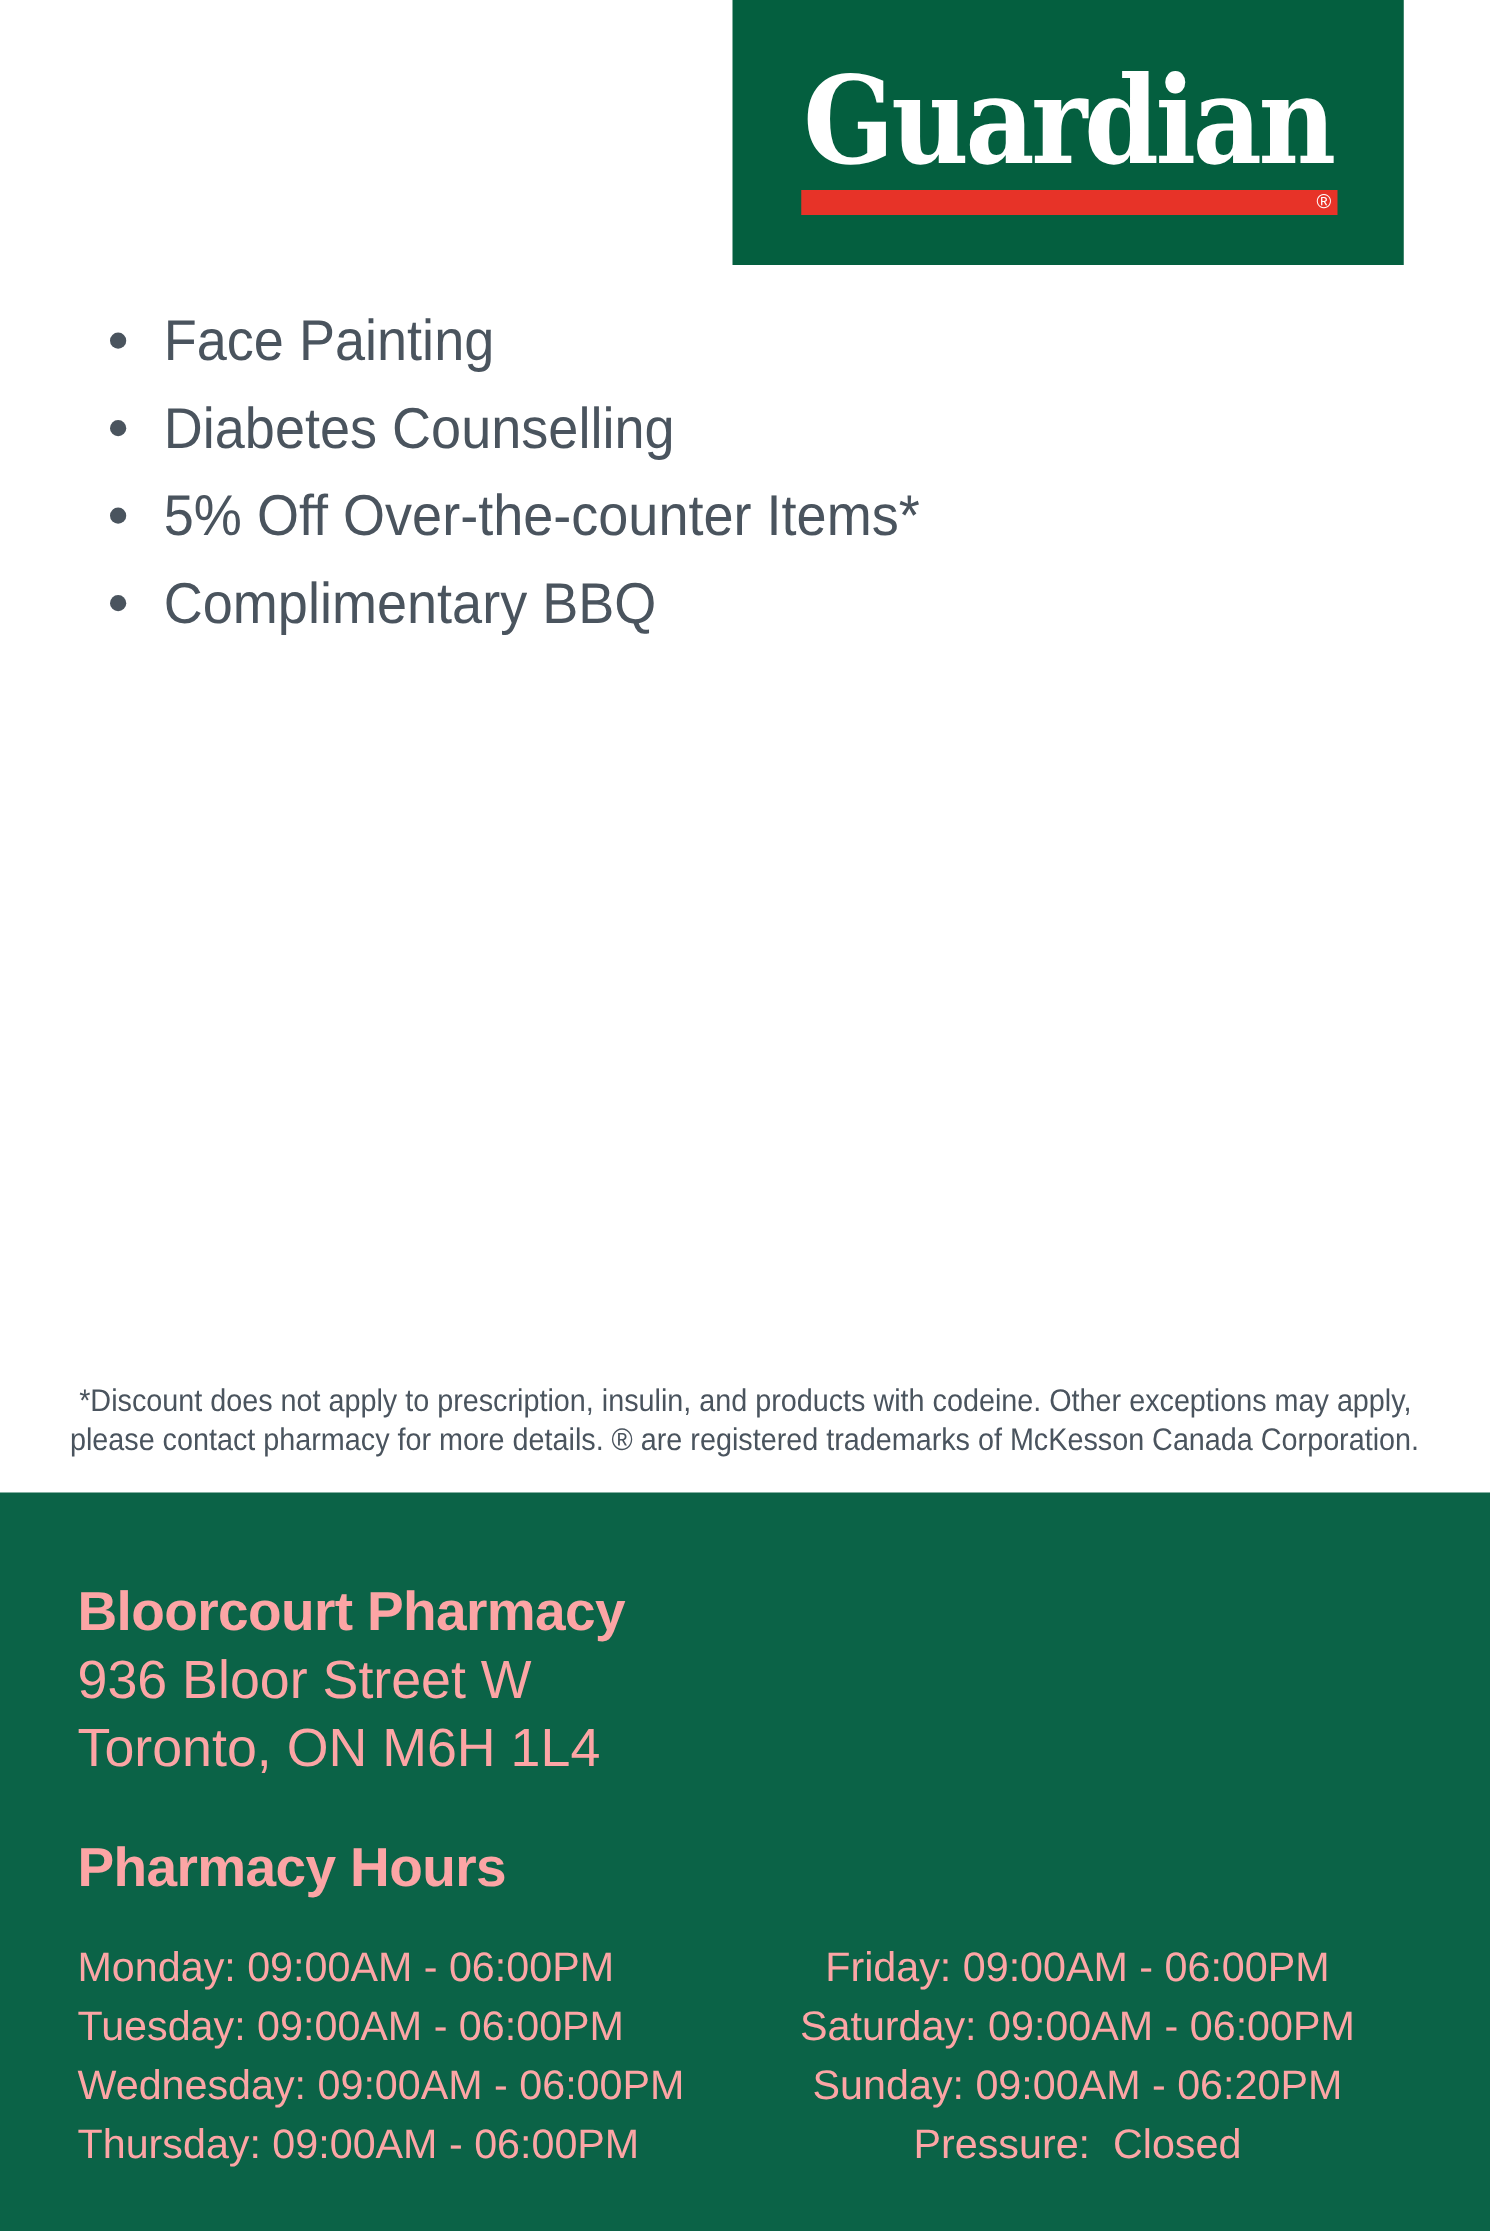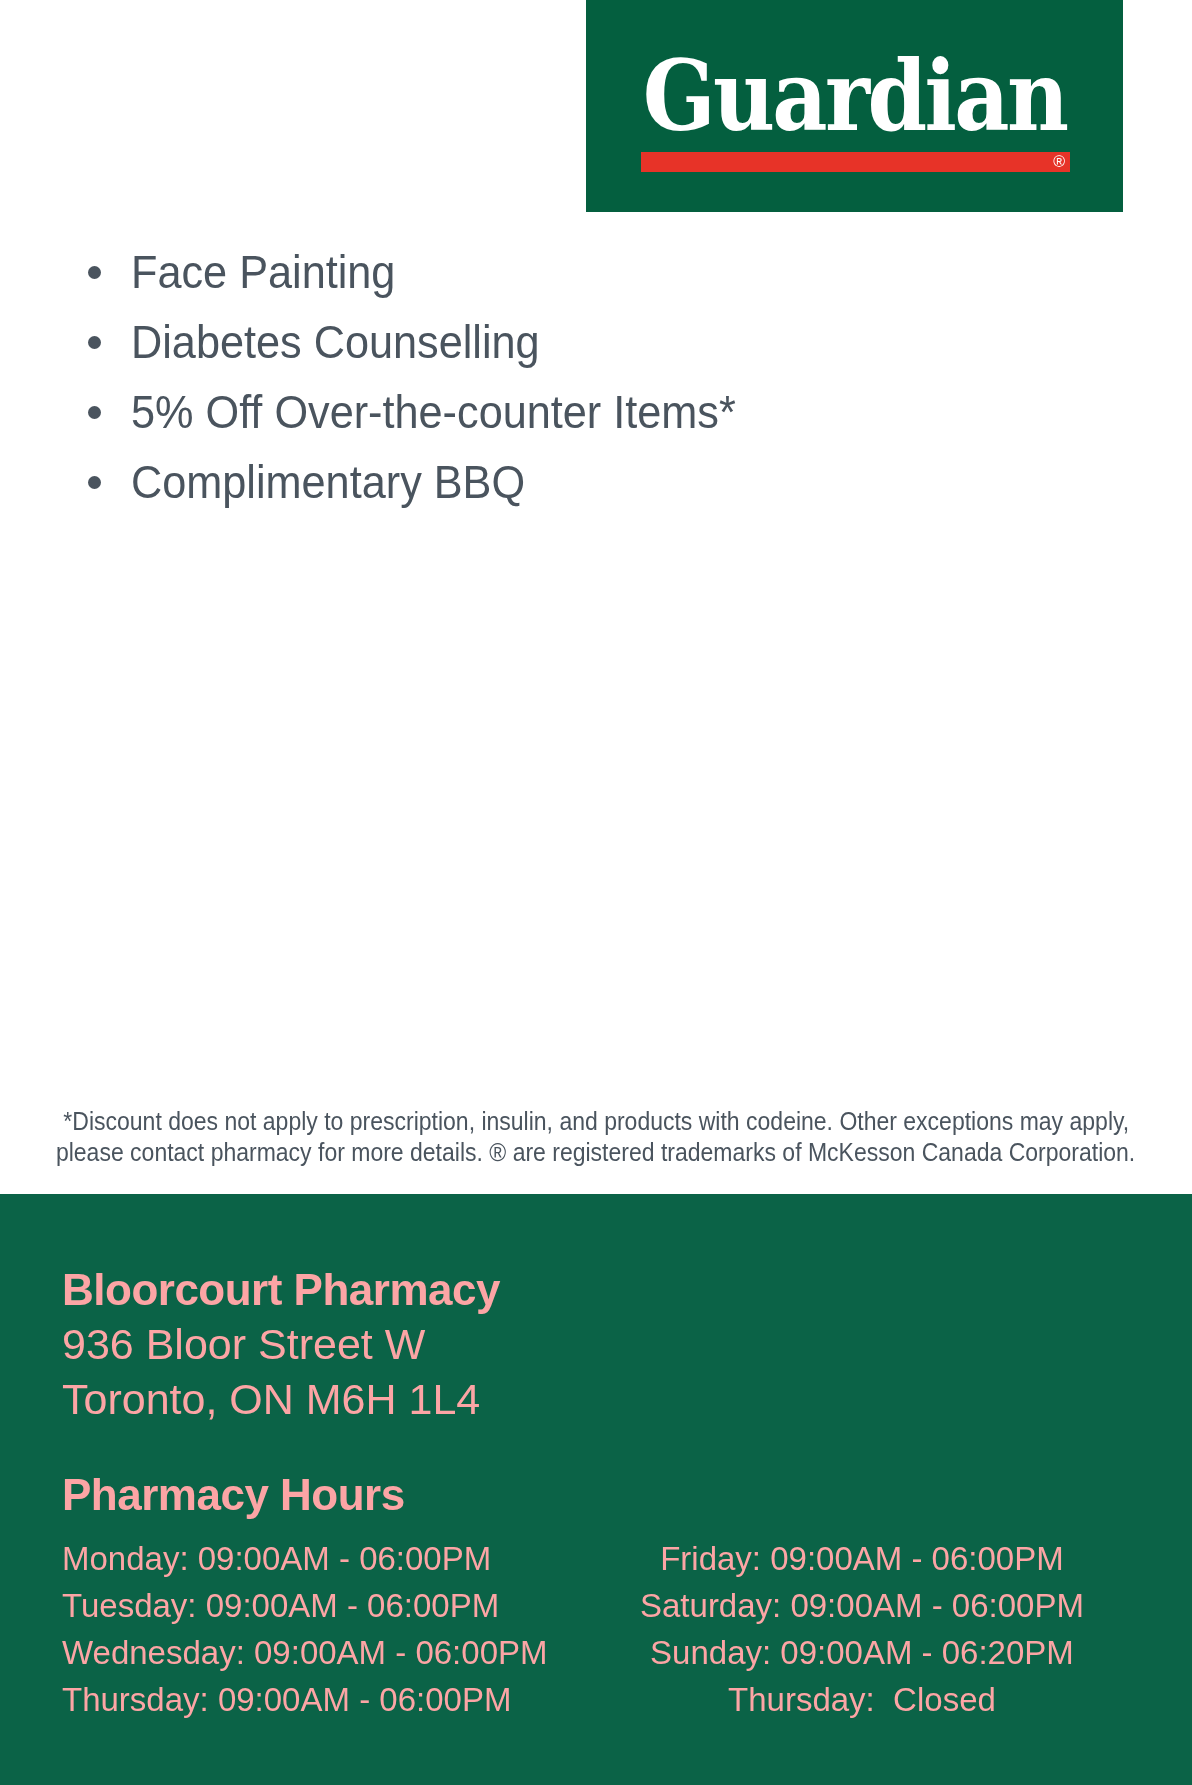--- a/index.html
+++ b/index.html
@@ -122,21 +122,21 @@
     font-weight: normal;
   }
   .hours-heading {
     margin-top: 42px;
     font-size: 44px;
     font-weight: bold;
     line-height: 52px;
     letter-spacing: -0.5px;
   }
   .hours-grid {
-    margin-top: 14px;
+    margin-top: 29px;
     display: flex;
   }
   .hours-col { width: 578px; flex: none; }
   .hours-col.right { width: auto; text-align: center; }
   .hours-line {
     font-size: 33px;
     line-height: 47px;
     white-space: pre;
   }
 </style>
@@ -189,16 +189,16 @@
     <div class="hours-col">
       <div class="hours-line">Monday: 09:00AM - 06:00PM</div>
       <div class="hours-line">Tuesday: 09:00AM - 06:00PM</div>
       <div class="hours-line">Wednesday: 09:00AM - 06:00PM</div>
       <div class="hours-line">Thursday: 09:00AM - 06:00PM</div>
     </div>
     <div class="hours-col right">
       <div class="hours-line">Friday: 09:00AM - 06:00PM</div>
       <div class="hours-line">Saturday: 09:00AM - 06:00PM</div>
       <div class="hours-line">Sunday: 09:00AM - 06:20PM</div>
-      <div class="hours-line">Thursday:  Closed</div>
+      <div class="hours-line">Pressure:  Closed</div>
     </div>
   </div>
 </div>
 
 </body></html>

